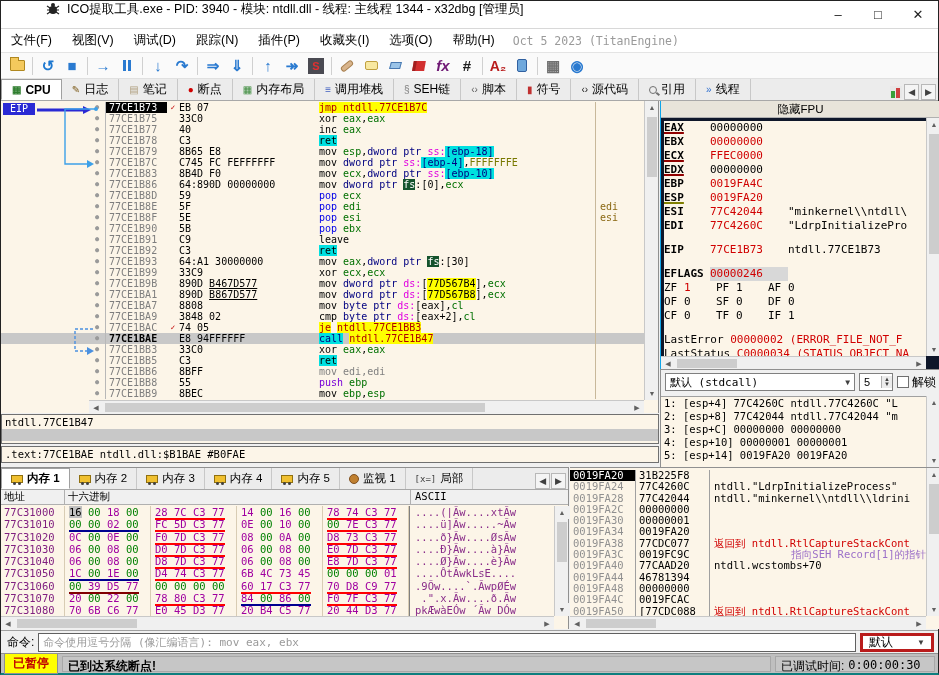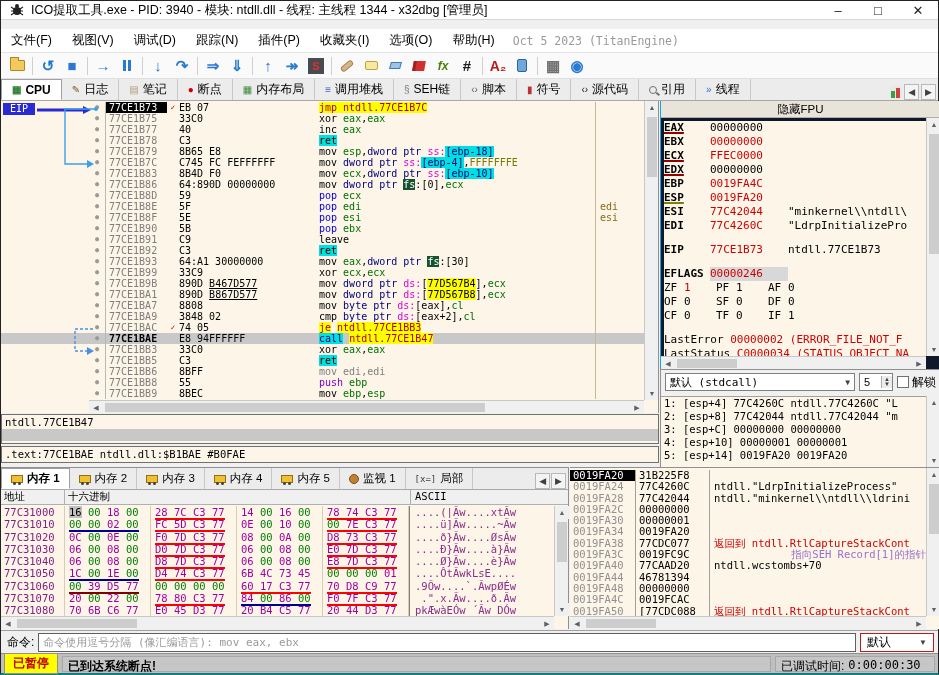--- a/index.html
+++ b/index.html
@@ -1,21 +1,21 @@
 <!DOCTYPE html>
 <html><head>
 <meta charset="utf-8">
 <style>
   * { margin:0; padding:0; box-sizing:border-box; }
   html,body { width:939px; height:675px; overflow:hidden; }
   body { font-family:"Liberation Sans", sans-serif; font-size:12px; background:#0E7E7E; }
   #win { position:relative; width:939px; height:675px; background:#F0F0F0; border:1px solid #222; border-bottom:3px solid #0E7E7E; }
 
   
-  #titlebar { position:absolute; left:0; top:0; width:937px; height:19px; background:#FFFFFF; display:flex; align-items:center; border-bottom:1px solid #D8D8D8; }
+  #titlebar { position:absolute; left:0; top:0; width:937px; height:28px; background:#FFFFFF; display:flex; border-bottom:1px solid #D8D8D8;padding-left:36px; }
   #titlebar .appicon { width:16px; height:16px; margin:0 6px 0 8px; }
   #titlebar .title { flex:1; font-size:12.5px; color:#000; white-space:nowrap; overflow:hidden; }
   .wctl { width:40px; height:26px; display:flex; align-items:center; justify-content:center; color:#222; font-size:13px; }
 
   
   #menubar { position:absolute; left:0; top:28px; width:937px; height:24px; background:#FFFFFF; display:flex; align-items:center; border-bottom:1px solid #E4E4E4; }
   .menu-item { padding:3px 10px; color:#000; font-size:12.5px; }
   #menu-build { color:#9A9A9A; font-family:"DejaVu Sans Mono", monospace; font-size:11.5px; margin-left:8px; }
 
   
@@ -144,21 +144,21 @@
   .s-a.cur { background:#000; color:#FFF; }
   .s-v { width:74px; flex:none; color:#000; padding-left:3px; border-right:1px solid #A0A0A0; }
   .s-c { flex:1; padding-left:4px; overflow:hidden; color:#000; }
   .sc-red { color:#D00000; } .sc-purple { color:#9B6FC8;text-align:right; } .sc-k { color:#000; }
 
   
   #cmdrow { position:absolute; left:0; top:629px; width:937px; height:23px; background:#F0F0F0; display:flex; align-items:center; border-top:1px solid #A0A0A0; }
   #cmd-label { padding:0 4px 0 6px; font-size:12px; color:#000; }
   #cmd-input { flex:1; height:19px; border:1px solid #606060; background:#FFF; font-family:"DejaVu Sans Mono", monospace; font-size:11px; padding:0 4px; color:#000; }
   #cmd-input::placeholder { color:#9A9A9A; opacity:1; }
-  #cmd-profile { width:74px; height:19px; margin:0 4px; border:1px solid #b91c1c; background:#FFF; display:flex; align-items:center; padding:0 6px; font-size:12px; }
+  #cmd-profile { width:74px; height:19px; margin:0 4px; border:3px solid #b91c1c; background:#FFF; display:flex; align-items:center; padding:0 6px; font-size:12px; }
   #cmd-profile .arr { margin-left:auto; font-size:8px; color:#404040; }
   #statusbar { position:absolute; left:0; top:652px; width:937px; height:20px; background:#BFBFBF; display:flex; align-items:center; border-top:1px solid #909090; }
   #status-state { background:#FFFF00; color:#C00000; font-weight:bold; font-size:12px; padding:1px 8px; border:1px solid #909090; margin-left:3px; }
   #status-msg { flex:1; margin:0 4px; background:#C6C6C6; border:1px solid #A8A8A8; padding:1px 5px; font-size:12px; font-weight:bold; color:#000; height:16px; }
   #status-time { width:160px; background:#C6C6C6; border:1px solid #A8A8A8; padding:1px 5px; margin-right:3px; font-size:12px; color:#000; height:16px; display:flex; gap:4px; }
   #status-time .t { font-family:"DejaVu Sans Mono", monospace; }
 </style>
 </head>
 <body>
 
@@ -242,21 +242,21 @@
       <span class="tbtn">
         <span class="ic-bubble"></span>
       </span>
       <span class="tbtn">
         <span class="ic-tag"></span>
       </span>
       <span class="tbtn">
         <span class="ic-books"></span>
       </span>
       <span class="tbtn">
-        <span style="color: #4d7c0f; font-style: italic; font-size: 12px;">fx</span>
+        <span style="color: #701a75; font-style: italic; font-size: 15px;">fx</span>
       </span>
       <span class="tbtn">
         <span style="color: rgb(32, 32, 32);">#</span>
       </span>
       <span class="tsep"></span>
       <span class="tbtn">
         <span style="color: #b91c1c; font-size: 14px;">A₂</span>
       </span>
       <span class="tbtn">
         <span class="ic-phone"></span>

